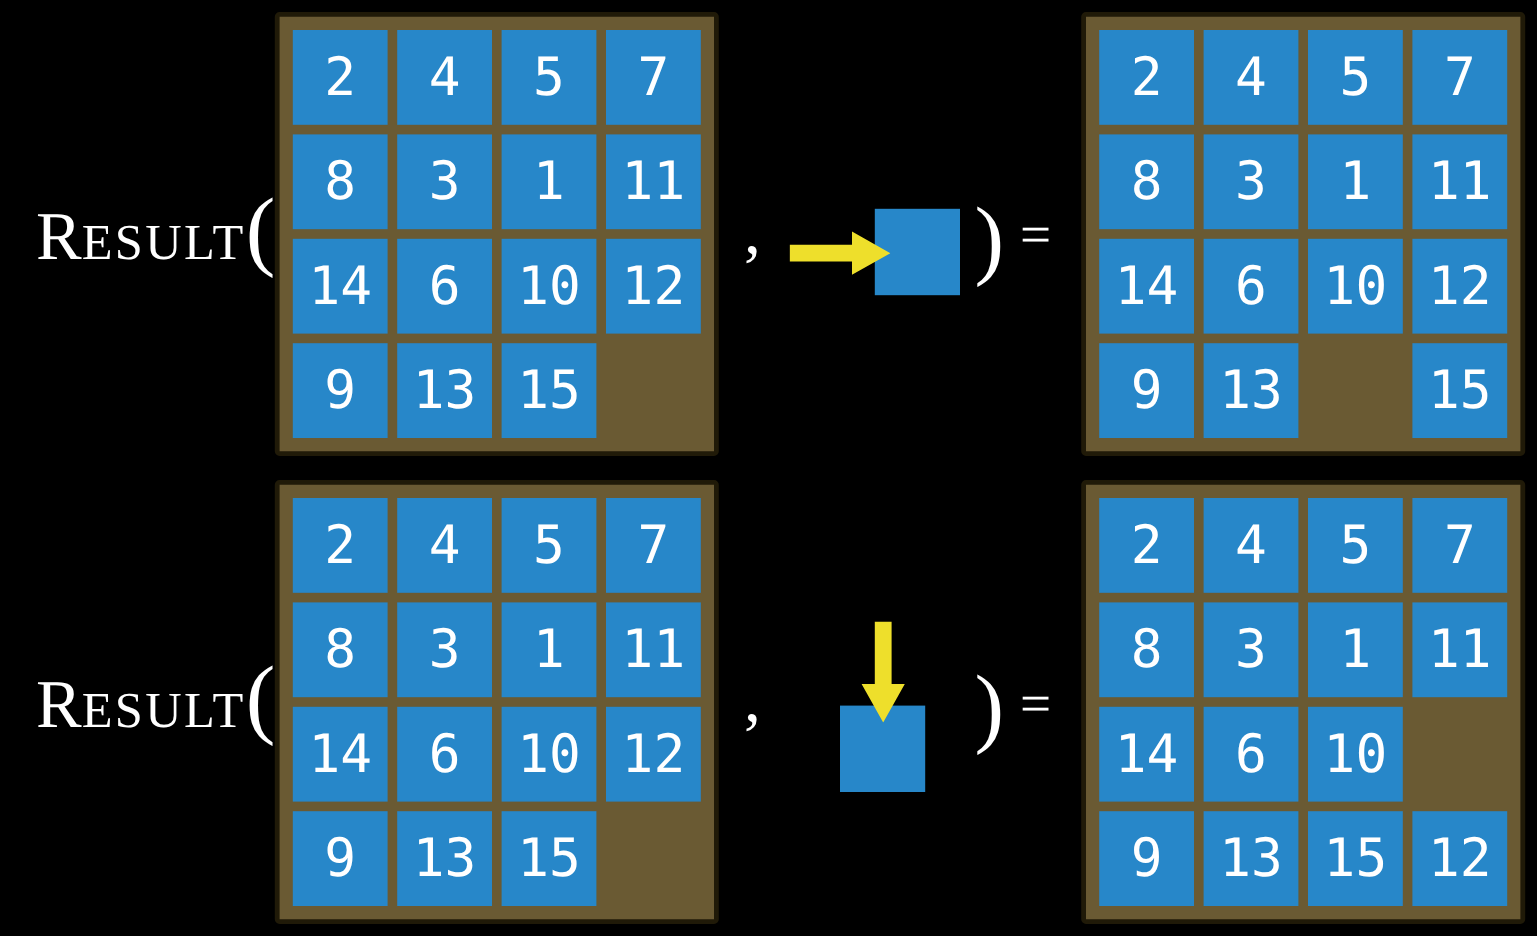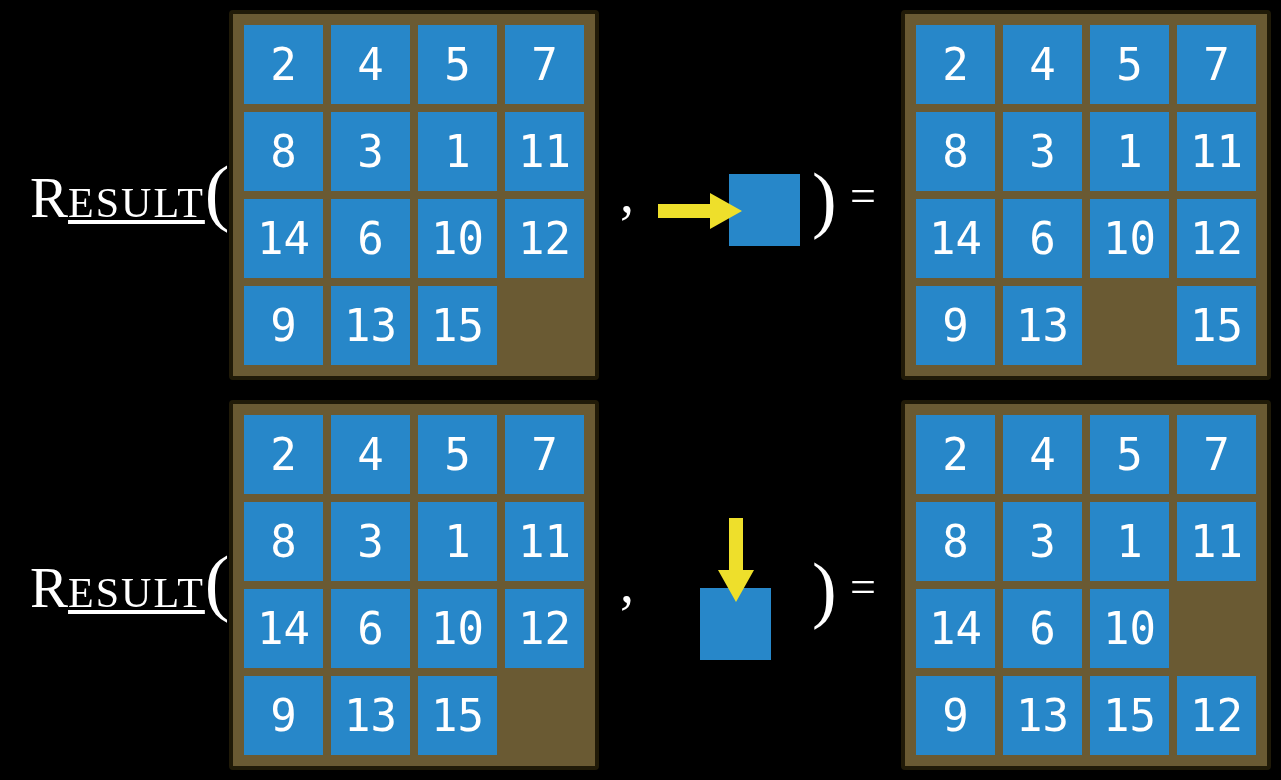--- a/index.html
+++ b/index.html
@@ -55,21 +55,21 @@
   .func-label {
     position: absolute;
     left: 30px;
     white-space: nowrap;
     color: var(--text-white);
     font-size: 0;
   }
   .func-label-1 { top: 155px; }
   .func-label-2 { top: 545px; }
   .func-initial { font-size: 57px; line-height: 1; vertical-align: baseline; }
-  .func-rest    { font-size: 42px; line-height: 1; vertical-align: baseline; letter-spacing: 2px; text-decoration: underline; }
+  .func-rest    { font-size: 42px; line-height: 1; vertical-align: baseline; letter-spacing: 2px; }
   .paren-big    { font-size: 74px; line-height: 1; vertical-align: baseline; font-weight: 400; }
 
   .comma {
     position: absolute;
     left: 620px;
     color: var(--text-white);
     font-size: 56px;
     line-height: 1;
   }
   .comma-1 { top: 165px; }

